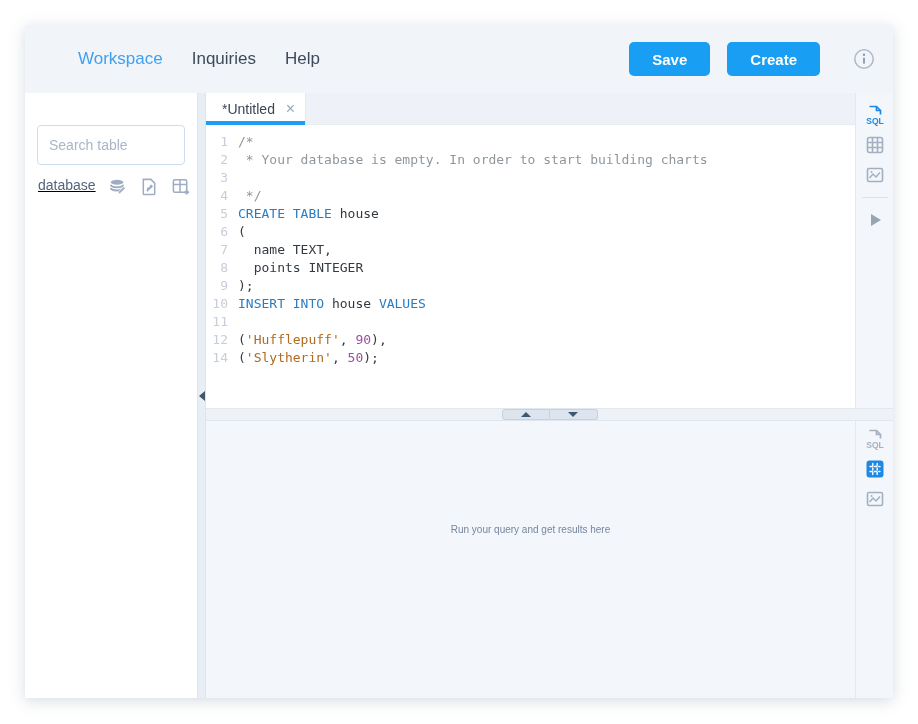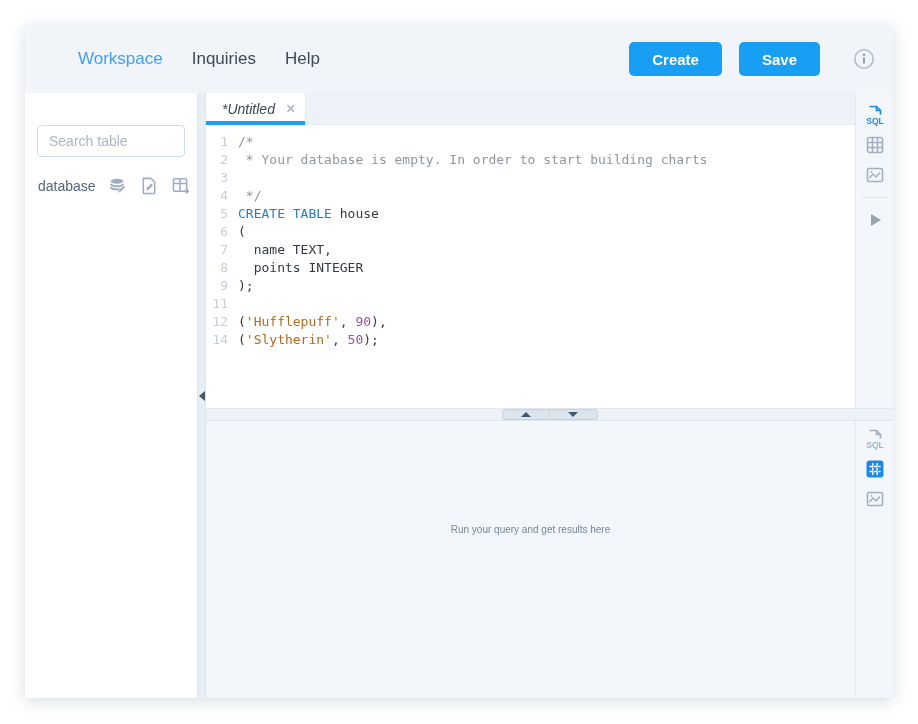--- a/index.html
+++ b/index.html
@@ -19,42 +19,42 @@
   .btn {
     background:#189ef2; color:#ffffff; font-weight:bold; font-size:15px;
     border:none; border-radius:5px; height:34px; padding:0 23px; cursor:pointer;
   }
   .btn + .btn { margin-left:17px; }
   .info-wrap { margin-left:33px; display:flex; align-items:center; }
   
   .content { display:flex; height:605px; }
   .sidebar { width:172px; background:#ffffff; padding:32px 12px 0 12px; }
   .search-input {
-    width:148px; height:32px; border:1px solid #cdddf0; border-radius:4px;
+    width:148px; height:40px; border:1px solid #cdddf0; border-radius:4px;
     font-size:14px; color:#3e4a5b; padding:0 11px; outline:none; background:#fff;
     font-family:"Liberation Sans", sans-serif;
   }
   .search-input::placeholder { color:#a9b6c9; }
-  .db-row { margin-top:19px; display:flex; align-items:center; padding-left:1px; }
+  .db-row { margin-top:12px; display:flex; align-items:flex-start; padding-left:1px;text-decoration:underline; }
   .db-label { font-size:14px; color:#53657f; margin-right:12px; }
   .db-icons { display:flex; align-items:center; gap:13px; }
   .vsplitter {
     width:9px; background:#e8eef6; border-left:1px solid #dce4ef; border-right:1px solid #dce4ef;
     position:relative; cursor:col-resize;
   }
   .vsplitter .arrow-left {
     position:absolute; top:50%; left:1px; margin-top:-5px;
     width:0; height:0; border-top:5px solid transparent; border-bottom:5px solid transparent;
     border-right:6px solid #42566e;
   }
   .main { flex:1; display:flex; flex-direction:column; }
   
   .top-section { height:315px; display:flex; }
   .editor-col { flex:1; display:flex; flex-direction:column; min-width:0; }
-  .tabbar { height:32px; background:#eef2f8; display:flex; border-bottom:1px solid #e7edf5;font-style:italic; }
+  .tabbar { height:32px; background:#eef2f8; display:flex; border-bottom:1px solid #e7edf5; }
   .tab {
     width:100px; background:#ffffff; display:flex; align-items:center;
     padding:0 10px 0 16px; position:relative; cursor:pointer;
     border-right:1px solid #e3e9f2;
   }
   .tab-label { font-size:14px; color:#3a4556; flex:1; }
   .tab-close { font-size:16px; color:#9aa7ba; line-height:1; cursor:pointer; }
   .tab::after {
     content:""; position:absolute; left:0; right:0; bottom:-1px; height:4px; background:#1e9df5;
   }
@@ -103,22 +103,22 @@
 </head>
 <body>
 
 <div class="app">
 
   <div class="navbar">
     <span class="nav-link active">Workspace</span>
     <span class="nav-link">Inquiries</span>
     <span class="nav-link">Help</span>
     <span class="nav-spacer"></span>
+    <button class="btn">Save</button>
     <button class="btn">Create</button>
-    <button class="btn">Save</button>
     <span class="info-wrap">
       <svg width="22" height="22" viewBox="0 0 22 22">
         <circle cx="11" cy="11" r="9.2" fill="none" stroke="#b1bbc9" stroke-width="1.6"></circle>
         <circle cx="11" cy="6.8" r="1.2" fill="#8d99a8"></circle>
         <rect x="10.1" y="9.4" width="1.8" height="6.4" rx="0.9" fill="#8d99a8"></rect>
       </svg>
     </span>
   </div>
 
   <div class="content">
@@ -171,20 +171,21 @@
           <div class="editor" id="editor">
               <div class="code-line"><span class="line-num">1</span><span class="code-text"><span class="tok-comment">/*</span></span></div>
               <div class="code-line"><span class="line-num">2</span><span class="code-text"><span class="tok-comment"> * Your database is empty. In order to start building charts</span></span></div>
               <div class="code-line"><span class="line-num">3</span></div>
               <div class="code-line"><span class="line-num">4</span><span class="code-text"><span class="tok-comment"> */</span></span></div>
               <div class="code-line"><span class="line-num">5</span><span class="code-text"><span class="tok-keyword">CREATE TABLE</span><span class="tok-plain"> house</span></span></div>
               <div class="code-line"><span class="line-num">6</span><span class="code-text"><span class="tok-plain">(</span></span></div>
               <div class="code-line"><span class="line-num">7</span><span class="code-text"><span class="tok-plain">  name TEXT,</span></span></div>
               <div class="code-line"><span class="line-num">8</span><span class="code-text"><span class="tok-plain">  points INTEGER</span></span></div>
               <div class="code-line"><span class="line-num">9</span><span class="code-text"><span class="tok-plain">);</span></span></div>
+              <div class="code-line"><span class="line-num">10</span><span class="code-text"><span class="tok-keyword">INSERT INTO</span><span class="tok-plain"> house </span><span class="tok-keyword">VALUES</span></span></div>
               <div class="code-line"><span class="line-num">11</span></div>
               <div class="code-line"><span class="line-num">12</span><span class="code-text"><span class="tok-plain">(</span><span class="tok-string">'Hufflepuff'</span><span class="tok-plain">, </span><span class="tok-number">90</span><span class="tok-plain">),</span></span></div>
               <div class="code-line"><span class="line-num">14</span><span class="code-text"><span class="tok-plain">(</span><span class="tok-string">'Slytherin'</span><span class="tok-plain">, </span><span class="tok-number">50</span><span class="tok-plain">);</span></span></div>
             </div>
         </div>
         <div class="tool-strip">
           <span class="tool-btn">
             <svg width="22" height="22" viewBox="0 0 22 22">
               <path d="M5.5 2.5h7l4 4v4" fill="none" stroke="#1e88e5" stroke-width="1.7"></path>
               <path d="M12.5 2.5v4h4" fill="none" stroke="#1e88e5" stroke-width="1.7"></path>

